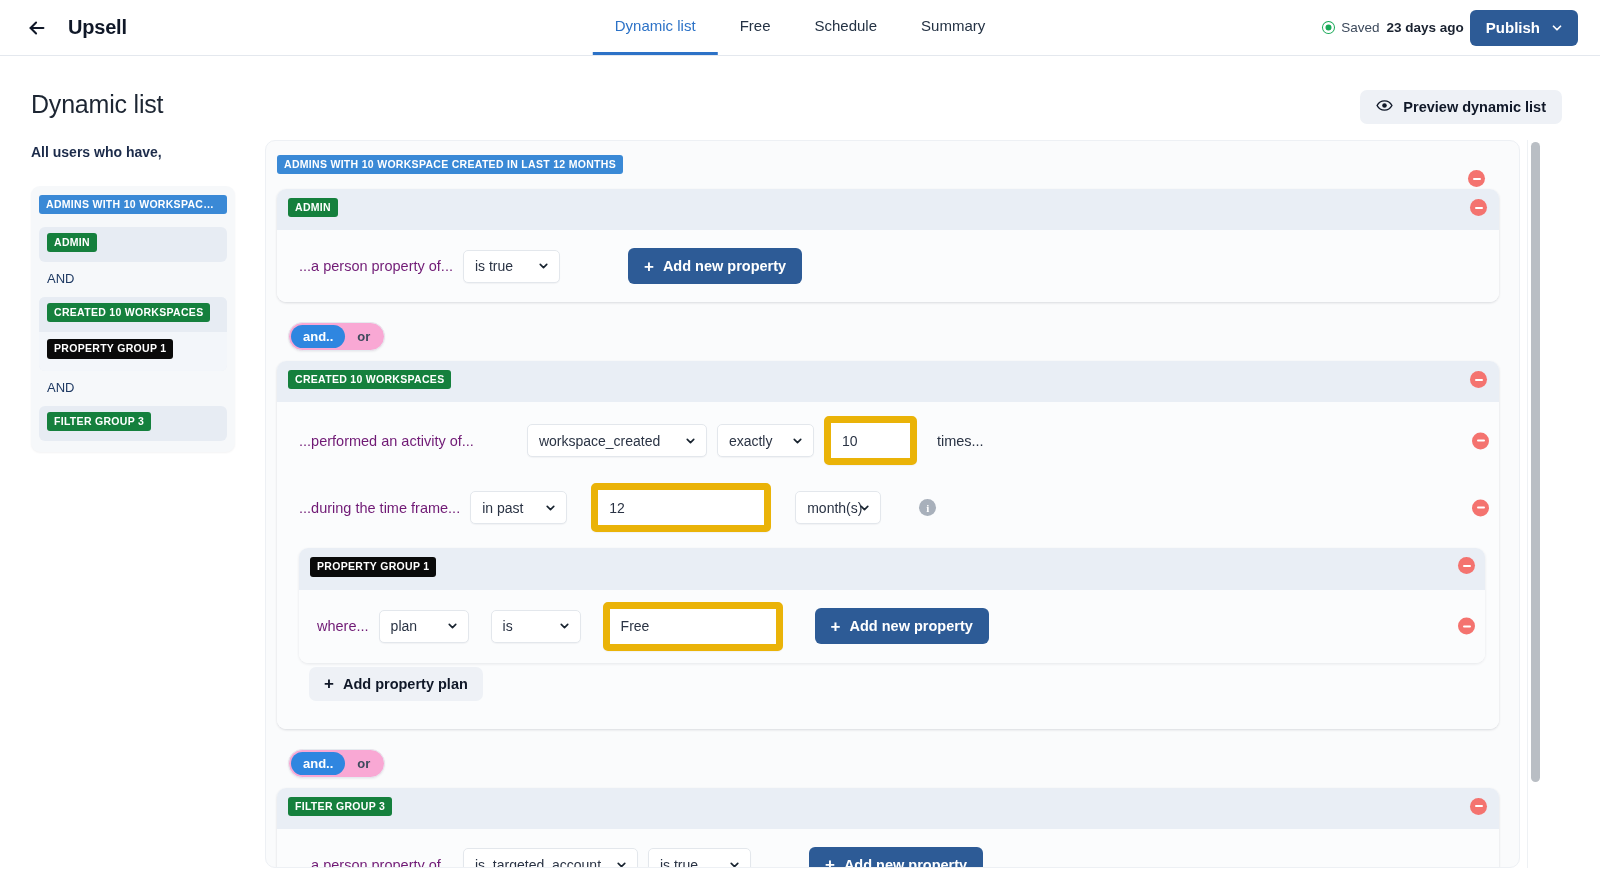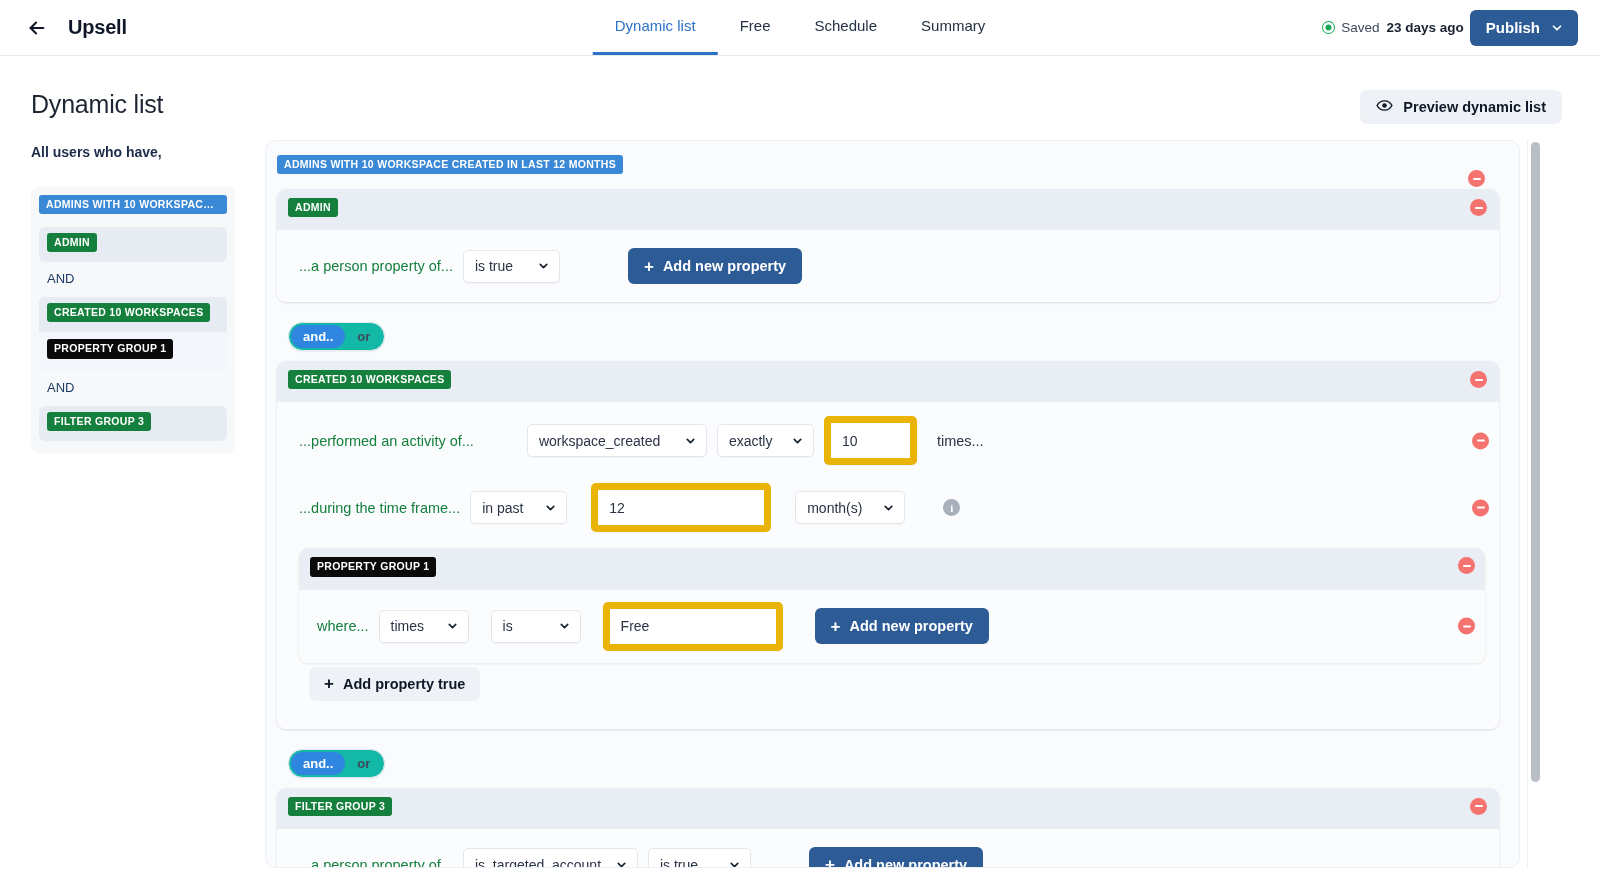--- a/index.html
+++ b/index.html
@@ -262,21 +262,21 @@
 
   .cond-row {
     display: flex;
     align-items: center;
     gap: 10px;
     min-height: 44px;
   }
   .cond-row + .cond-row { margin-top: 18px; }
   .cond-label {
     font-size: 14.5px;
-    color: #15803d;
+    color: #701a75;
     white-space: nowrap;
   }
 
   .select {
     position: relative;
     background: #ffffff;
     border: 1px solid #e3e7ec;
     border-radius: 5px;
     height: 33px;
     display: flex;
@@ -307,21 +307,21 @@
     box-shadow: 0 1px 1px rgba(16,24,40,0.04);
   }
 
   .w-product  { width: 185px; }
   .w-istrue   { width: 97px; }
   .w-activity { width: 180px; margin-left: 43px; }
   .w-exactly  { width: 97px; }
   .w-count    { width: 93px; }
   .w-inpast   { width: 97px; }
   .w-num      { width: 180px; }
-  .w-months   { width: 110px; }
+  .w-months   { width: 86px; }
   .w-plan     { width: 90px; }
   .w-is       { width: 90px; }
   .w-free     { width: 180px; }
   .w-istrue2  { width: 103px; }
   .w-targeted { width: 175px; }
 
   .addprop-btn {
     background: #2d5b96;
     color: #ffffff;
     border: none;
@@ -367,21 +367,21 @@
   }
   .propgroup-body {
     background: #fbfcfd;
     padding: 12px 14px 12px 18px;
   }
 
   
   .andor {
     display: inline-flex;
     align-items: center;
-    background: #14b8a6;
+    background: #f9a8d4;
     border: 1px solid #e6eaef;
     border-radius: 20px;
     padding: 2px;
     margin: 10px 0 10px 11px;
     box-shadow: 0 1px 2px rgba(16,24,40,0.06);
   }
   .andor .opt {
     font-size: 13px;
     font-weight: 700;
     padding: 4px 12px;
@@ -625,21 +625,21 @@
                 <div class="propgroup">
                   <button class="rm rm-sub" style="top:9px;right:10px;"></button>
                   <div class="propgroup-head">
                     <span class="chip black">PROPERTY GROUP 1</span>
                   </div>
                   <div class="propgroup-body">
                     <div class="cond-row row-rel">
                       <button class="rm rm-row" style="right:-4px;"></button>
                       <span class="cond-label">where...</span>
                       <div class="select w-plan">
-                        <span>times</span>
+                        <span>plan</span>
                         <span class="chev">
                           <svg width="13" height="13" viewBox="0 0 24 24" fill="none" stroke="#18232f" stroke-width="3" stroke-linecap="round" stroke-linejoin="round">
                               <path d="M6 9l6 6 6-6"></path>
                             </svg>
                         </span>
                       </div>
                       <div class="select w-is" style="margin-left:12px;">
                         <span>is</span>
                         <span class="chev">
                           <svg width="13" height="13" viewBox="0 0 24 24" fill="none" stroke="#18232f" stroke-width="3" stroke-linecap="round" stroke-linejoin="round">
@@ -653,21 +653,21 @@
                       <button class="addprop-btn" style="margin-left:22px;">
                         <span class="plus">+</span>
                         <span>Add new property</span>
                       </button>
                     </div>
                   </div>
                 </div>
 
                 <button class="addgroup-btn">
                   <span class="plus">+</span>
-                  <span>Add property true</span>
+                  <span>Add property plan</span>
                 </button>
               </div>
             </div>
 
             
             <div class="andor">
               <span class="opt active">and..</span>
               <span class="opt off">or</span>
             </div>
 

